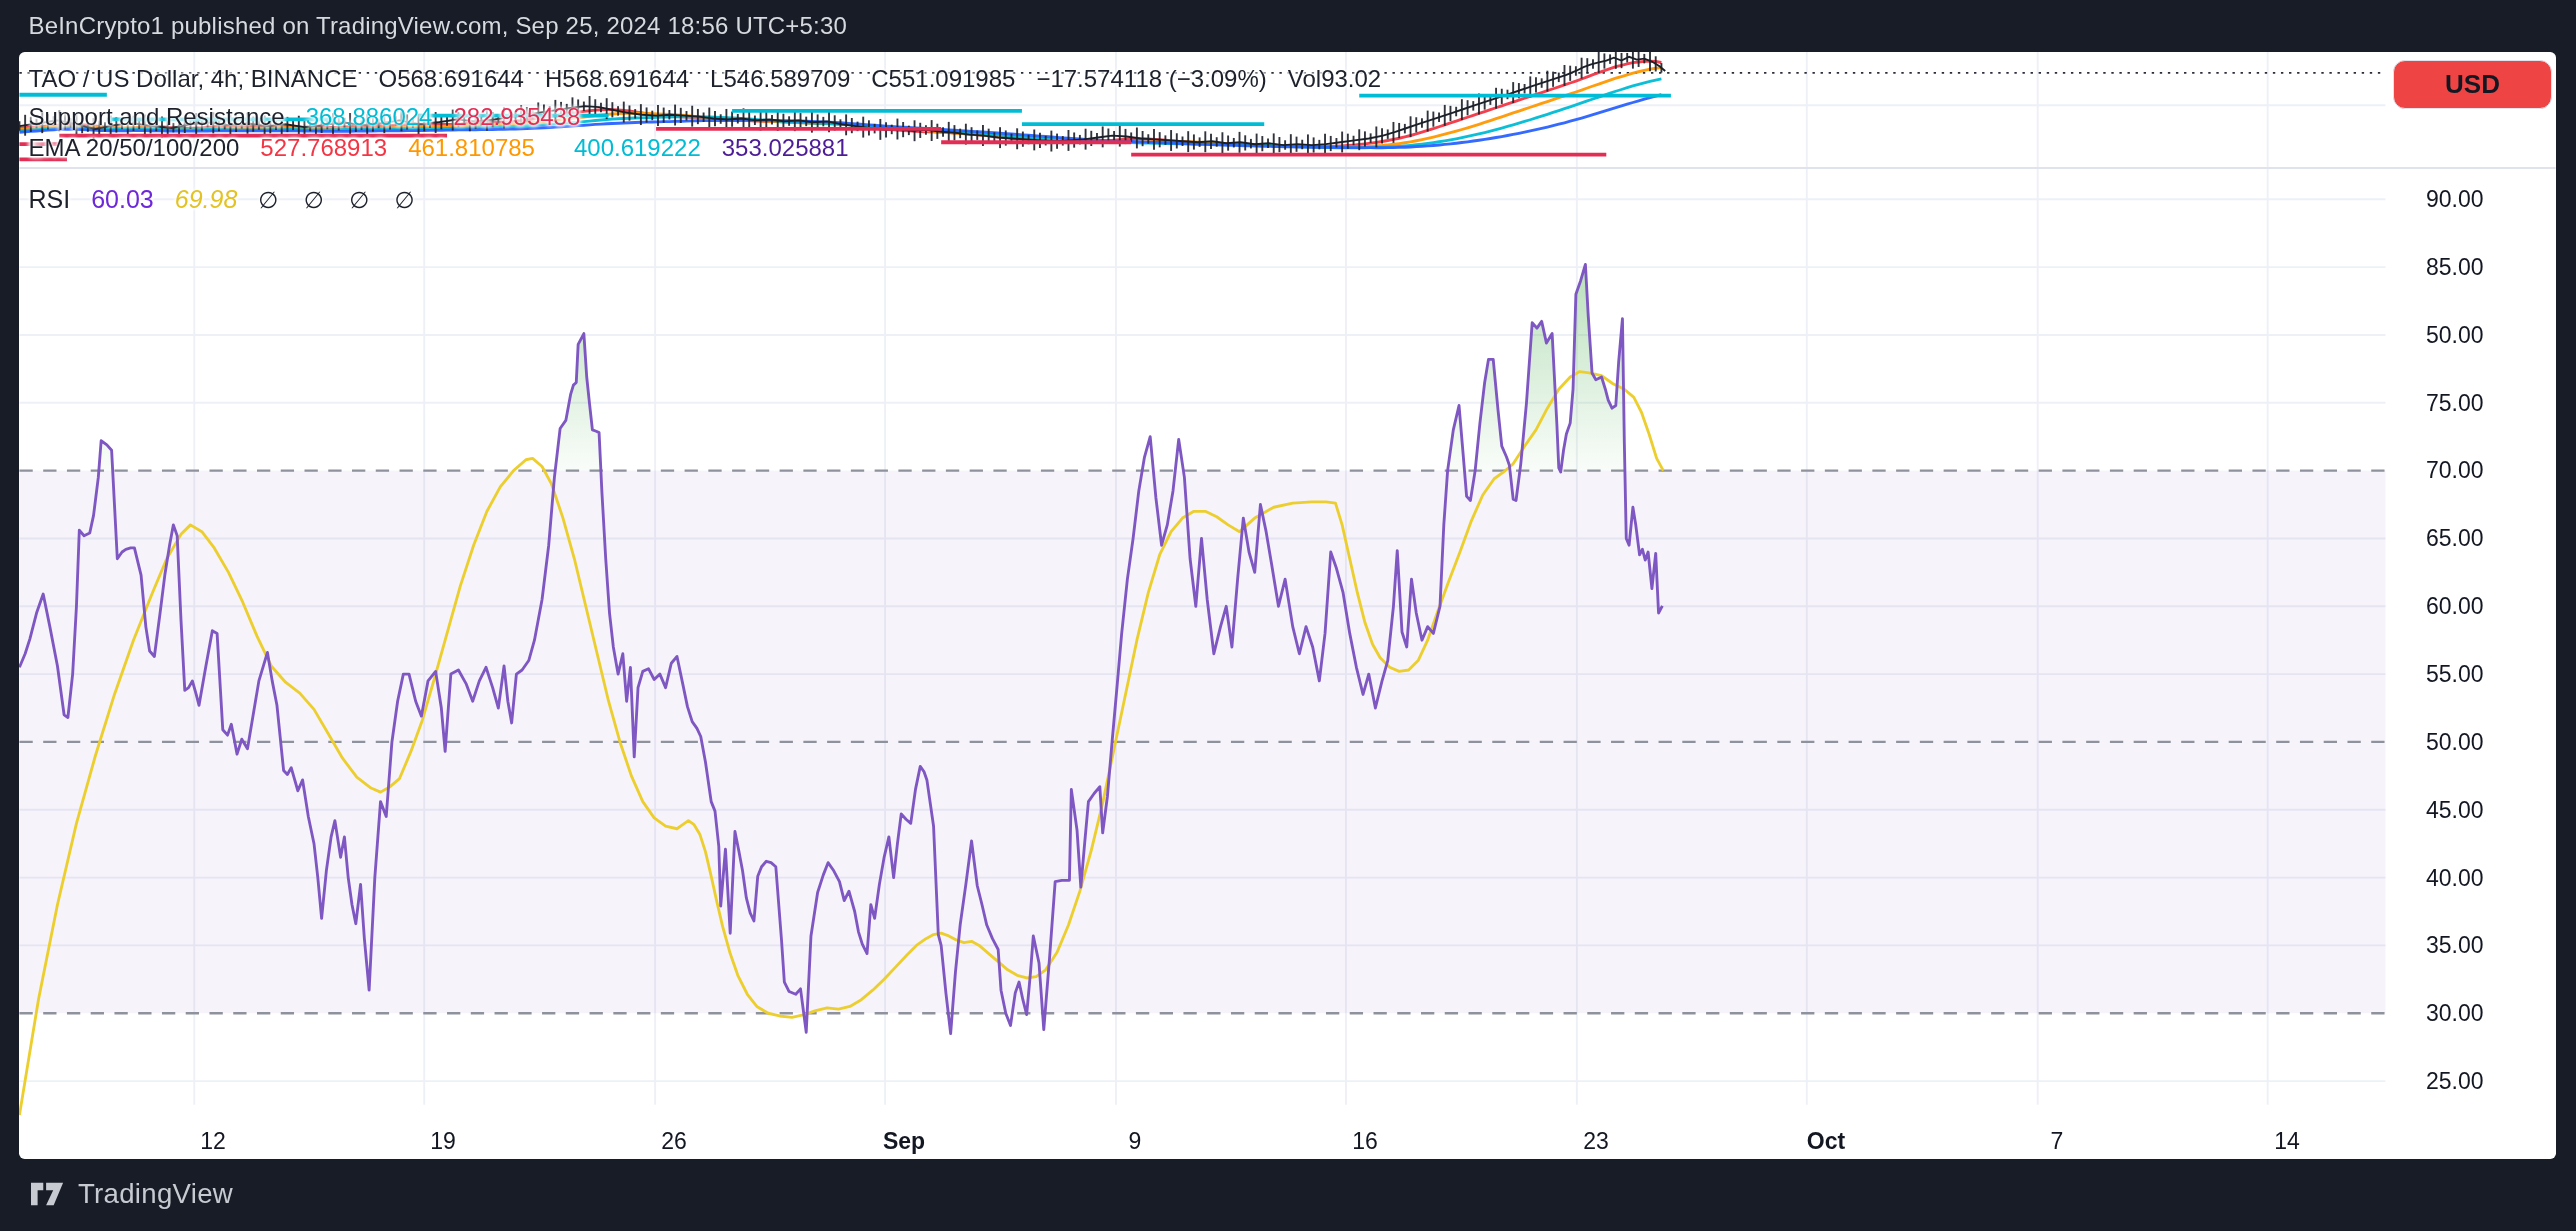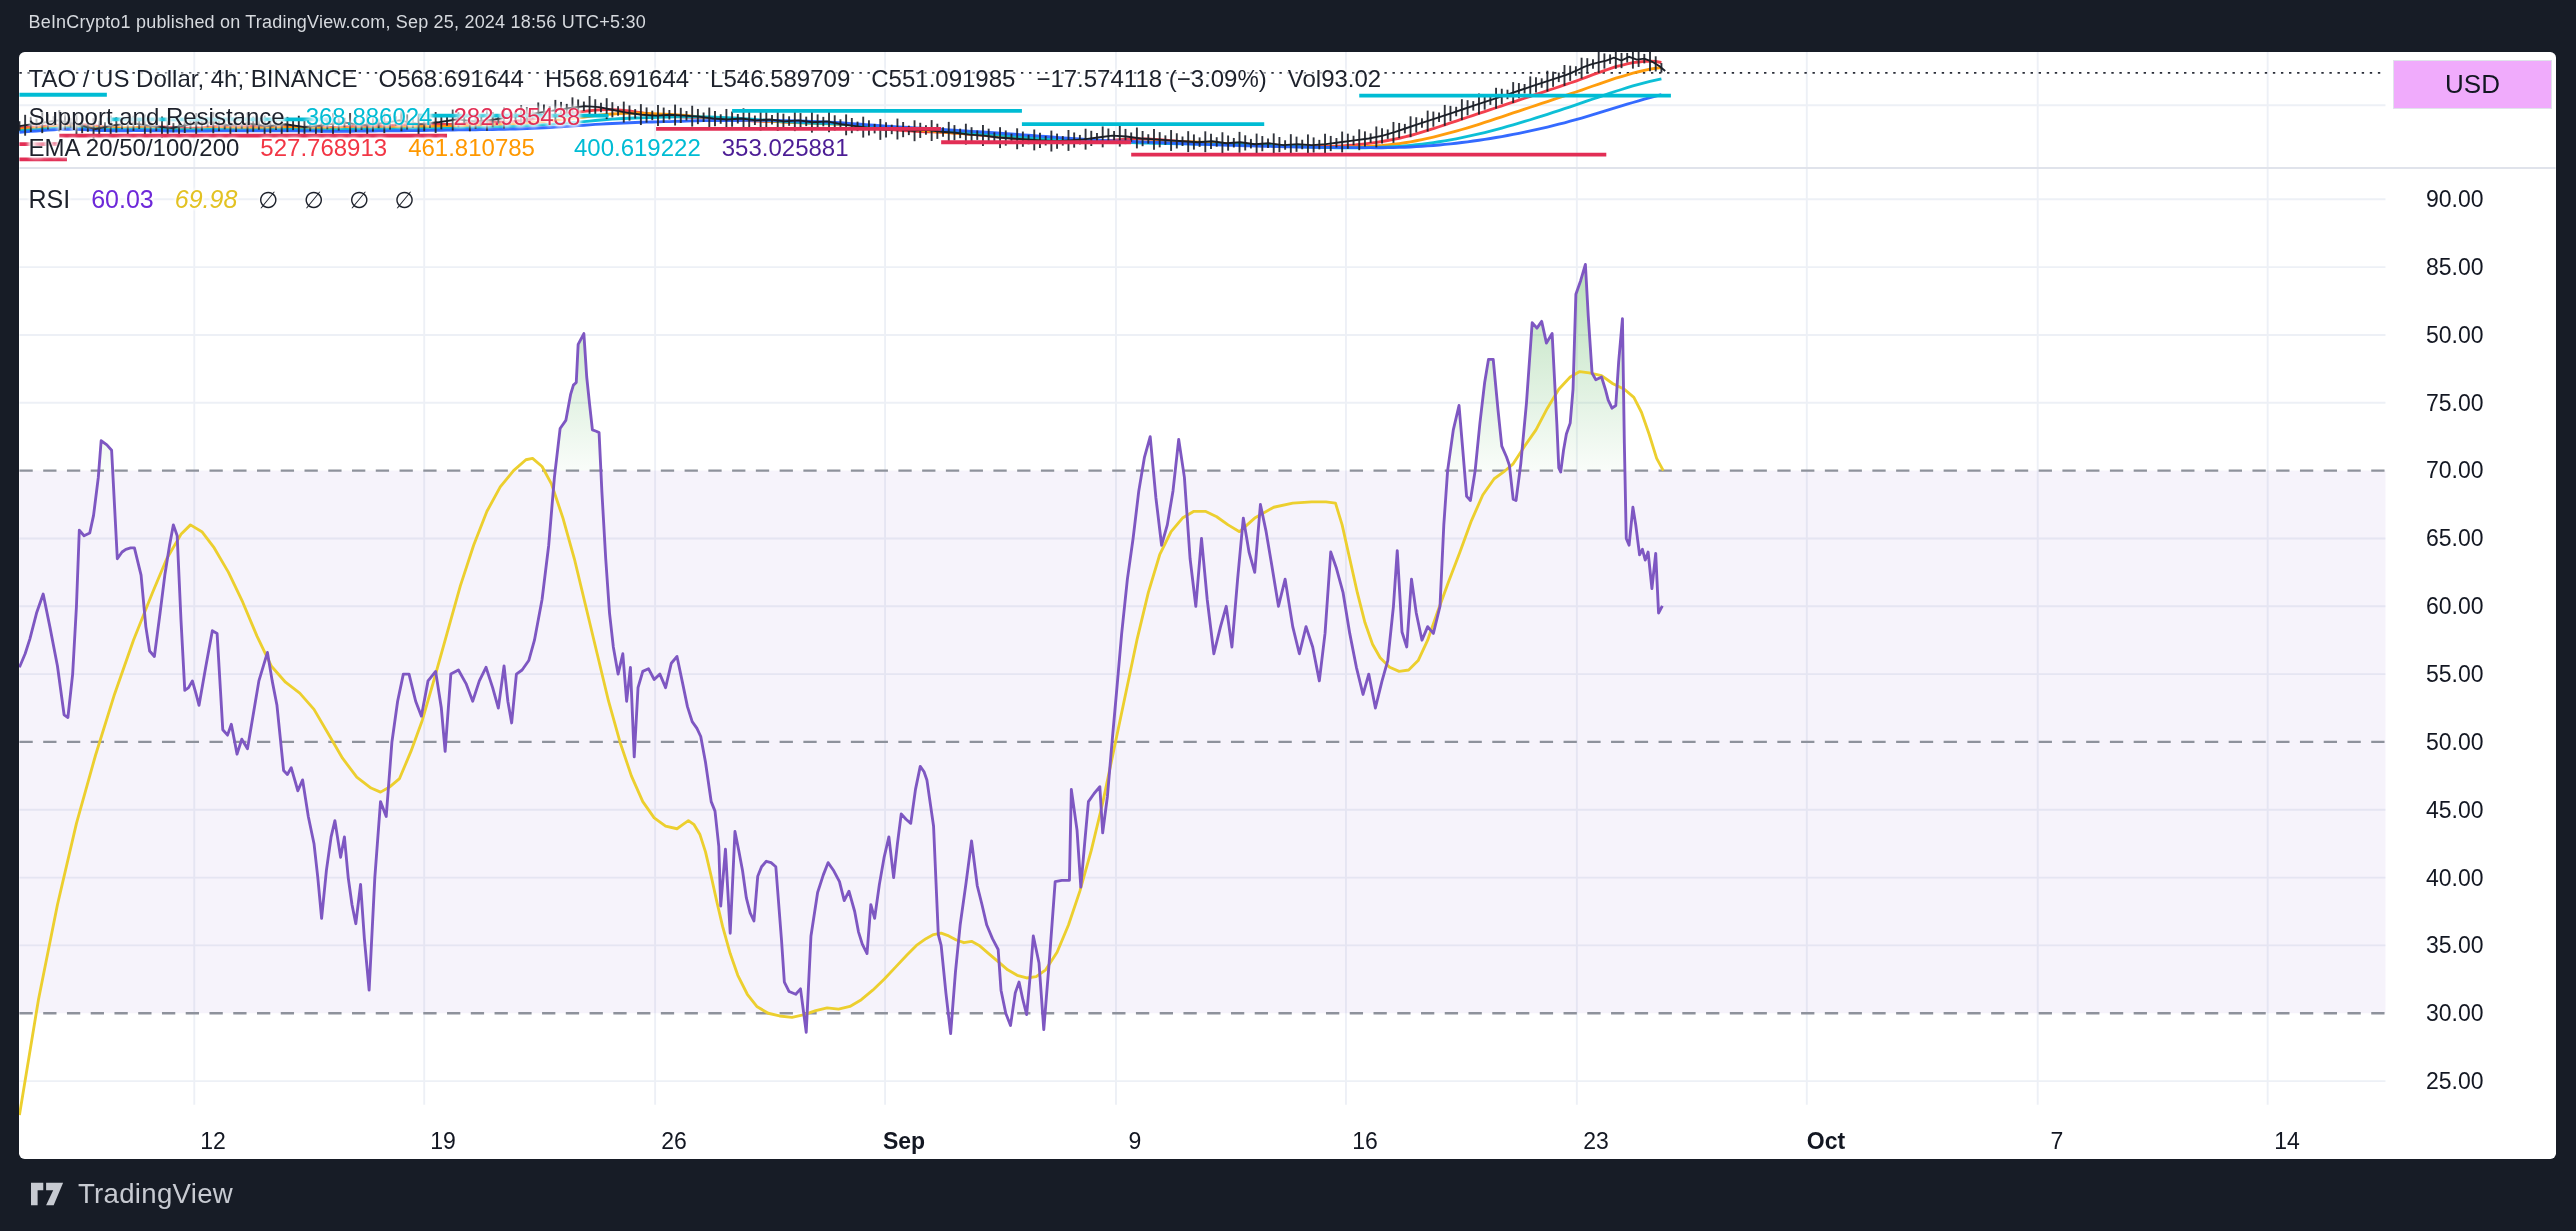--- a/index.html
+++ b/index.html
@@ -3,32 +3,32 @@
 <meta charset="utf-8">
 <style>
   html,body{margin:0;padding:0;}
   body{
     position:relative;width:2576px;height:1232px;
     background:#171c26;overflow:hidden;
     font-family:"Liberation Sans", sans-serif;
   }
   .attribution{
     position:absolute;left:28.5px;top:12.4px;
-    color:#d6d9de;font-size:18px;letter-spacing:0.2px;
+    color:#d6d9de;font-size:24px;letter-spacing:0.2px;
   }
   .card{
     position:absolute;left:19px;top:52px;width:2537px;height:1107px;
     background:#ffffff;border-radius:5.7px;
   }
   #plot{position:absolute;left:0;top:0;}
   .usd-btn{
     position:absolute;left:2374px;top:7.6px;width:157px;height:47px;
-    background:#f0abfc;border:1px solid #e0e3eb;border-radius:0;
+    background:#ef4444;border:1px solid #e0e3eb;border-radius:12px;
     display:flex;align-items:center;justify-content:center;
-    color:#131722;font-size:26px;cursor:pointer;z-index:6;
+    color:#131722;font-size:26px;cursor:pointer;z-index:6;font-weight:bold;
   }
   .legend{position:absolute;z-index:5;display:flex;align-items:baseline;white-space:nowrap;
     font-size:24px;color:#1d212b;
     text-shadow:0 0 4.8px #fff,0 0 4.8px #fff,0 0 4.8px #fff,0 1px 3.8px #fff;}
   .legend span{margin-right:21px;}
   .lg-row1{left:9.5px;top:13.3px;text-align:center;}
   .lg-row2{left:9.5px;top:51px;}
   .lg-row3{left:9.5px;top:82px;}
   .lg-rsi{left:9.5px;top:133px;font-size:25px;}
   .c-teal{color:#00bcd4;} .c-crimson{color:#e22e55;}

